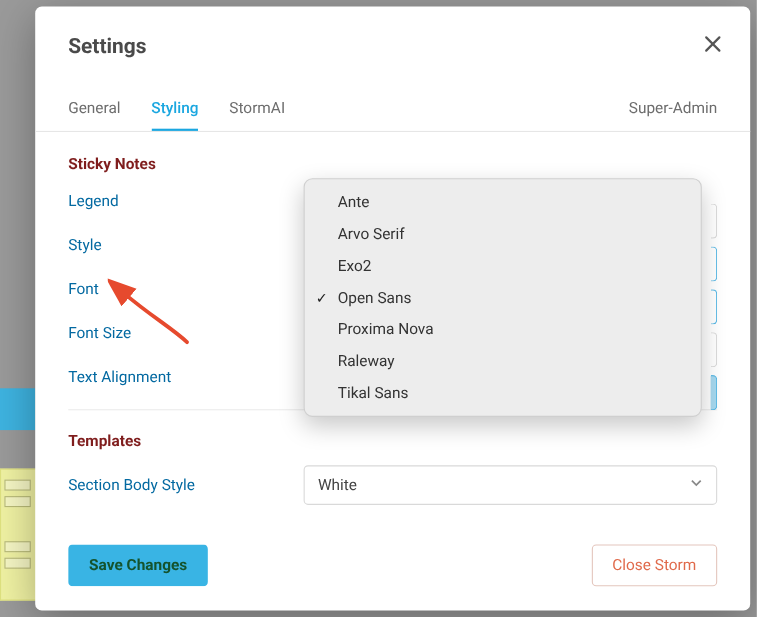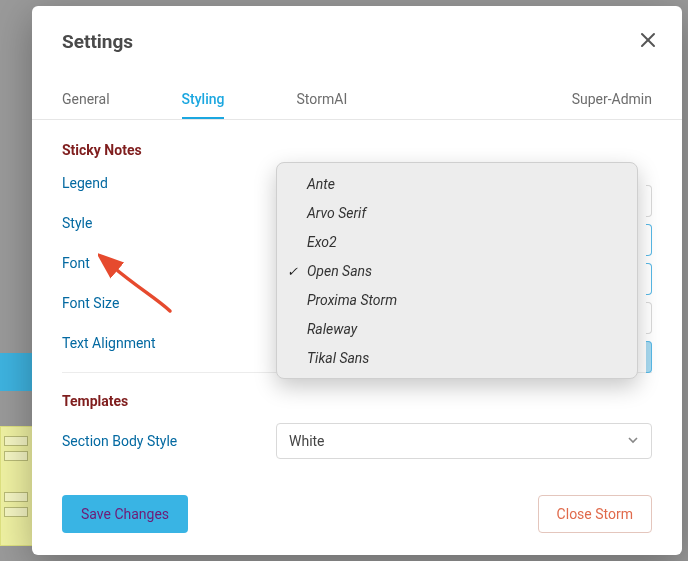--- a/index.html
+++ b/index.html
@@ -52,21 +52,20 @@
     display:flex; align-items:center; justify-content:center;
   }
   .close-x svg { width: 16px; height: 16px; }
 
   .tabs {
     display: flex;
     align-items: center;
     padding: 0 30px;
     border-bottom: 1px solid #e6e6e6;
     margin-top: 18px;
-    gap: 44px;
   }
   .tab {
     padding: 10px 0;
     margin-right: 28px;
     font-size: 14px;
     color: #6d6d6d;
     cursor: pointer;
     border-bottom: 2px solid transparent;
   }
   .tab.active {
@@ -139,21 +138,20 @@
   }
   .menu-item {
     display: flex;
     align-items: center;
     height: 29px;
     padding: 0 14px 0 30px;
     font-size: 14px;
     color: #333;
     cursor: pointer;
     position: relative;
-    font-style: italic;
   }
   .menu-item .check {
     position: absolute;
     left: 10px;
     top: 50%;
     transform: translateY(-50%);
     font-size: 13px;
     color: #222;
   }
 
@@ -179,22 +177,22 @@
     padding: 0 18px;
     border-radius: 4px;
     font-size: 14px;
     cursor: pointer;
     display: inline-flex;
     align-items: center;
     border: 1px solid transparent;
   }
   .btn-primary {
     background: #39b4e4;
-    color: #701a75;
-    font-weight: 400;
+    color: #14532d;
+    font-weight: 700;
   }
   .btn-outline {
     background: #fff;
     color: #e06a4b;
     border-color: #e4c6bd;
   }
 
   
   .peek {
     position:absolute;
@@ -303,21 +301,21 @@
     <span>Arvo Serif</span>
   </div>
   <div class="menu-item">
     <span>Exo2</span>
   </div>
   <div class="menu-item">
     <span class="check">✓</span>
     <span>Open Sans</span>
   </div>
   <div class="menu-item">
-    <span>Proxima Storm</span>
+    <span>Proxima Nova</span>
   </div>
   <div class="menu-item">
     <span>Raleway</span>
   </div>
   <div class="menu-item">
     <span>Tikal Sans</span>
   </div>
 </div>
 
 <svg class="arrow" viewBox="0 0 82 70">

